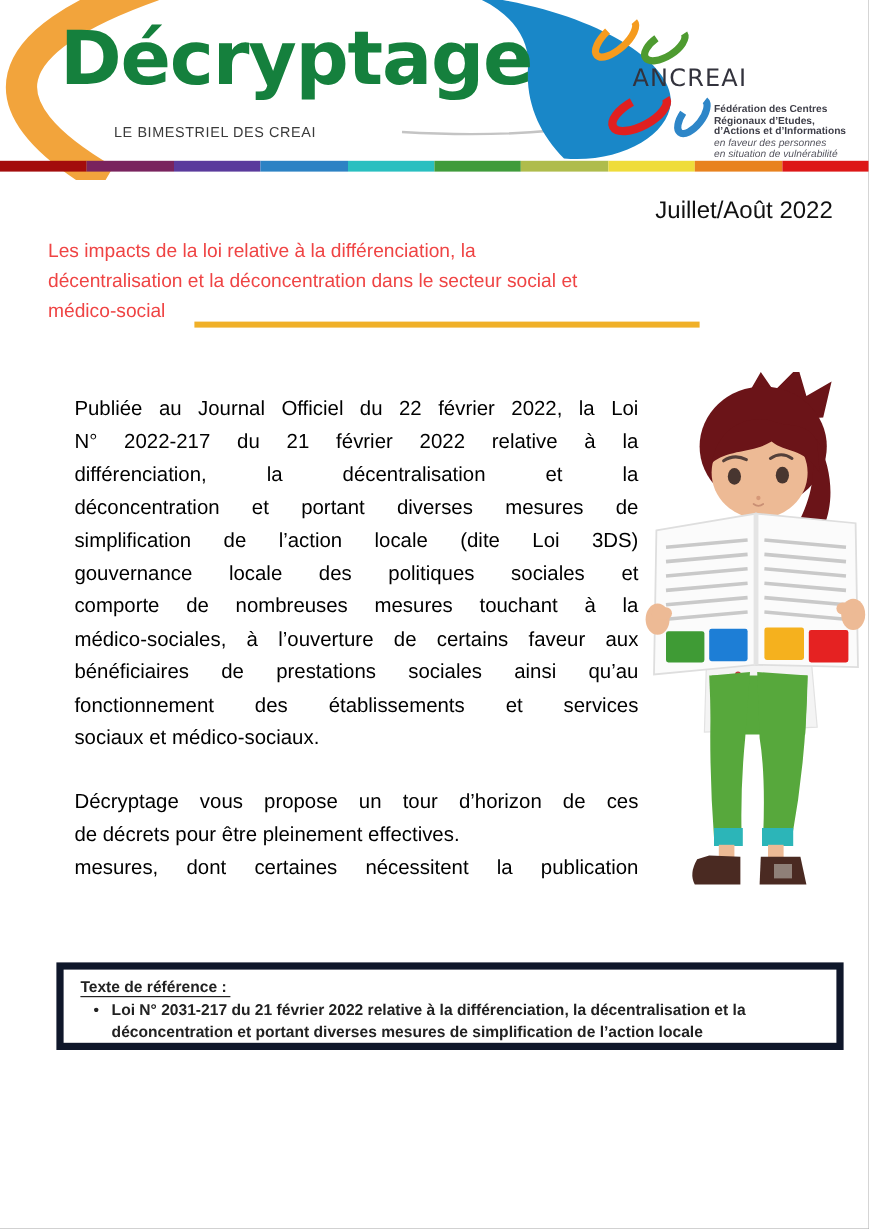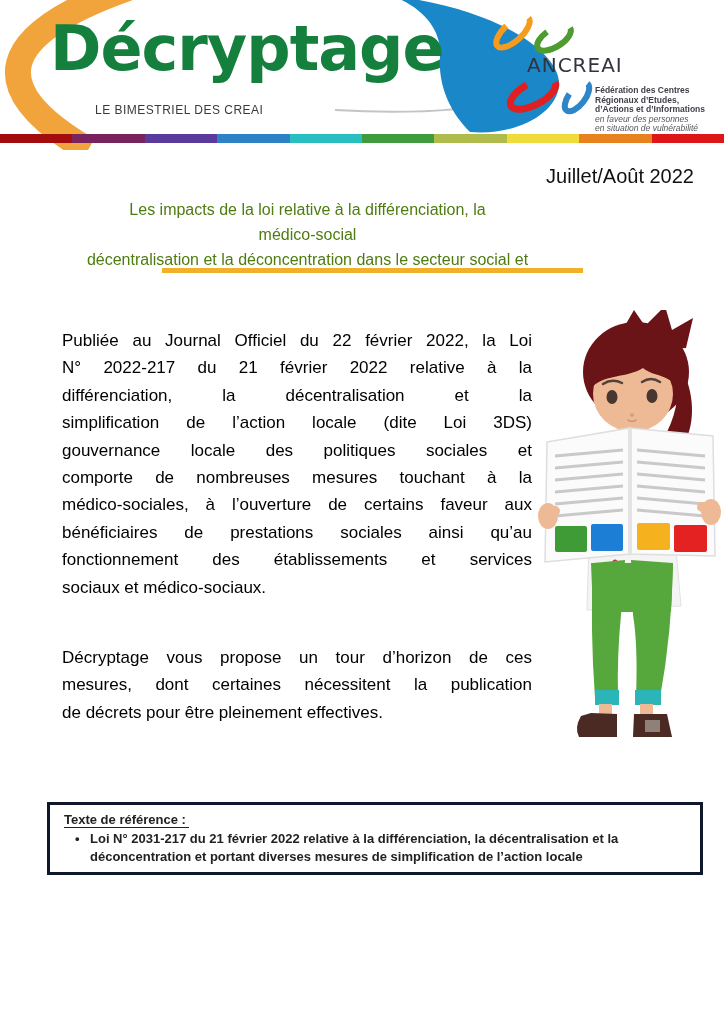--- a/index.html
+++ b/index.html
@@ -30,41 +30,41 @@
     font-size:8.5px;line-height:9.6px;color:#3e3e48;font-weight:bold;
   }
   .logo-tagline .it{font-weight:normal;font-style:italic;color:#55555f;}
   
   .stripe{position:absolute;top:134px;left:0;width:724px;height:9px;display:flex;}
   .stripe>div{flex:1;height:100%;}
   
   .issue-date{position:absolute;top:165px;right:30px;font-size:20px;color:#111;}
   .article-title{
     position:absolute;top:197px;left:40px;width:535px;
-    font-size:16px;line-height:25px;color:#4d7c0f;text-align:center;
+    font-size:16px;line-height:25px;color:#ef4444;
   }
   .article-title div{white-space:nowrap;}
   .title-underline{
     position:absolute;top:268px;left:162px;width:421px;height:5px;
     background:#F0B028;
   }
   
   .article-body{
     position:absolute;top:327px;left:62px;width:470px;
     font-size:17px;line-height:27.4px;color:#000000;
   }
   .jl{text-align:justify;text-align-last:justify;}
   .jl.last{text-align-last:left;}
-  .para2{margin-top:43px;}
+  .para2{margin-top:26px;}
   
   .illustration{position:absolute;top:310px;left:533px;}
   
   .ref-box{
     position:absolute;top:802px;left:47px;width:656px;height:73px;
-    box-sizing:border-box;border:3px solid #0f172a;background:#fff;
+    box-sizing:border-box;border:6px solid #0f172a;background:#fff;
     padding:7px 14px 0 14px;font-size:13px;color:#222;
   }
   .ref-heading{
     display:inline-block;font-weight:bold;
     border-bottom:1.5px solid #222;padding-right:3px;margin-bottom:2px;
   }
   .ref-item{position:relative;padding-left:26px;font-weight:bold;
     line-height:18px;width:600px;}
   .ref-item::before{content:"\2022";position:absolute;left:11px;top:0;}
 </style>
@@ -106,39 +106,40 @@
     <div style="background: rgb(63, 155, 59);"></div>
     <div style="background: rgb(175, 188, 76);"></div>
     <div style="background: rgb(239, 220, 58);"></div>
     <div style="background: rgb(232, 130, 30);"></div>
     <div style="background: rgb(221, 23, 23);"></div>
   </div>
 
   <div class="issue-date">Juillet/Août 2022</div>
   <div class="article-title">
     <div>Les impacts de la loi relative à la différenciation, la</div>
+    <div>décentralisation et la déconcentration dans le secteur social et</div>
     <div>médico-social</div>
-    <div>décentralisation et la déconcentration dans le secteur social et</div>
   </div>
   <div class="title-underline"></div>
 
   <div class="article-body">
     <div class="jl">Publiée au Journal Officiel du 22 février 2022, la Loi</div>
     <div class="jl">N° 2022-217 du 21 février 2022 relative à la</div>
     <div class="jl">différenciation, la décentralisation et la</div>
+    <div class="jl">déconcentration et portant diverses mesures de</div>
     <div class="jl">simplification de l’action locale (dite Loi 3DS)</div>
     <div class="jl">gouvernance locale des politiques sociales et</div>
     <div class="jl">comporte de nombreuses mesures touchant à la</div>
     <div class="jl">médico-sociales, à l’ouverture de certains faveur aux</div>
     <div class="jl">bénéficiaires de prestations sociales ainsi qu’au</div>
     <div class="jl">fonctionnement des établissements et services</div>
     <div class="jl last">sociaux et médico-sociaux.</div>
     <div class="jl para2">Décryptage vous propose un tour d’horizon de ces</div>
+    <div class="jl last">de décrets pour être pleinement effectives.</div>
     <div class="jl">mesures, dont certaines nécessitent la publication</div>
-    <div class="jl last">de décrets pour être pleinement effectives.</div>
   </div>
 
   <svg class="illustration" width="192" height="440" viewBox="0 0 192 440">
 
     <path d="M86,26 L101,0 L112,16 L132,-4 L139,20 L160,8 L153,38 L120,40 Z" fill="#6B1418"></path>
 
     <ellipse cx="103" cy="62" rx="53" ry="50" fill="#6B1418"></ellipse>
     <path d="M148,56 C162,84 162,112 152,132 L134,122 C145,100 147,78 142,60 Z" fill="#6B1418"></path>
 
     <ellipse cx="100" cy="84" rx="40" ry="38" fill="#EDBA95"></ellipse>

